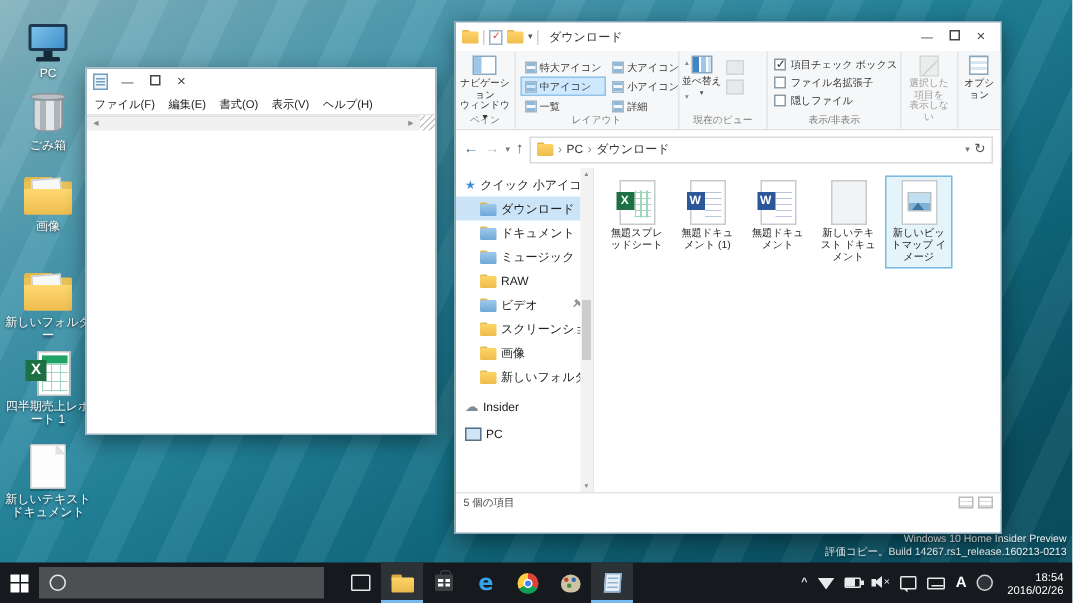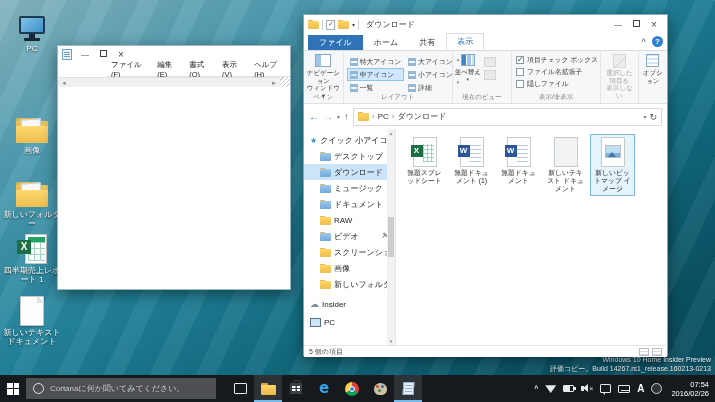--- a/index.html
+++ b/index.html
@@ -42,21 +42,21 @@
 
   
   .notepad { left:57px; top:45px; width:234px; height:245px; border:1px solid #9fb8c8; }
   .np-title { height:17px; display:flex; align-items:center; padding:0 4px; background:#fff; }
   .np-ico { width:10px; height:11px; background:#eef3f8; border:1px solid #6f9fc4; margin-right:4px; position:relative; }
   .np-ico::after { content:""; position:absolute; left:1px; top:2px; width:6px; height:1px; background:#6f9fc4; box-shadow:0 2px 0 #6f9fc4,0 4px 0 #6f9fc4; }
   .np-title .t { flex:1; font-size:8px; color:#333; white-space:nowrap; overflow:hidden; }
   .winbtns { display:flex; align-items:center; }
   .winbtn { width:18px; height:14px; text-align:center; line-height:13px; color:#444; font-size:8px; }
   .maxbox { width:7px; height:7px; border:1px solid #444; display:inline-block; }
-  .np-menu { height:14px; display:flex; align-items:center; gap:9px; padding:0 5px; border-bottom:1px solid #e4e4e4; font-size:7.5px; color:#222;margin-left:48px; }
+  .np-menu { height:14px; display:flex; align-items:center; gap:9px; padding:0 5px; border-bottom:1px solid #e4e4e4; font-size:7.5px; color:#222; }
   .np-body { position:relative; height:202px; }
   .np-text { position:absolute; left:0; top:0; right:10px; bottom:0; padding:1px 3px; font-size:13px; font-weight:600; color:#111; font-family:"DejaVu Sans",sans-serif; }
   .np-vscroll { position:absolute; right:0; top:0; bottom:0; width:10px; background:#f0f0f0; border-left:1px solid #e2e2e2; }
   .np-hscroll { position:absolute; left:0; bottom:-10px; right:10px; height:10px; background:#f0f0f0; border-top:1px solid #e2e2e2; display:flex; justify-content:space-between; align-items:center; padding:0 1px; }
   .np-foot { height:10px; position:relative; }
   .sarrow { color:#8a8a8a; font-size:7px; line-height:10px; text-align:center; width:10px; }
   .grip { position:absolute; right:0; bottom:0; width:10px; height:10px; background:repeating-linear-gradient(135deg,#fff 0 2px,#c8c8c8 2px 3px); }
 
   
   .explorer { left:303px; top:14px; width:365px; height:342px; border:1px solid #87a7bd; font-size:8px; }
@@ -200,20 +200,27 @@
   <div class="dicon" style="left:0;top:16px">
     <div class="ic ic-pc">
         <div class="mon">
           <div class="scr"></div>
         </div>
         <div class="stand"></div>
         <div class="base"></div>
       </div>
     <div class="lbl">PC</div>
   </div>
+  <div class="dicon" style="left:0;top:60px">
+    <div class="ic ic-bin">
+        <div class="rim"></div>
+        <div class="body"></div>
+      </div>
+    <div class="lbl">ごみ箱</div>
+  </div>
   <div class="dicon" style="left:0;top:118px">
     <div class="ic ic-folder">
         <div class="tab"></div>
         <div class="bk"></div>
         <div class="paper"></div>
         <div class="fr"></div>
       </div>
     <div class="lbl">画像</div>
   </div>
   <div class="dicon" style="left:0;top:182px">
@@ -280,30 +287,20 @@
       <span class="qat-dd">▾</span>
       <span class="qat-sep"></span>
       <span class="t">ダウンロード</span>
       <span class="winbtns">
         <span class="winbtn">—</span>
         <span class="winbtn"><span class="maxbox"></span></span>
         <span class="winbtn" style="font-size:10px">×</span>
       </span>
     </div>
 
-    <div class="ex-tabs">
-      <span class="tab tab-file">ファイル</span>
-      <span class="tab">ホーム</span>
-      <span class="tab">共有</span>
-      <span class="tab tab-active">表示</span>
-      <span class="tab-right">
-        <span class="collapse-chev">^</span>
-        <span class="help-dot">?</span>
-      </span>
-    </div>
 
     <div class="ex-ribbon">
       <div class="rgroup g-pane">
         <div class="bigbtn">
           <span class="pane-ico"></span>
           <span>ナビゲーション</span>
           <span>ウィンドウ ▾</span>
         </div>
         <div class="glabel">ペイン</div>
       </div>
@@ -398,38 +395,33 @@
         <span style="color:#555;font-size:9px">↻</span>
       </span>
     </div>
 
     <div class="ex-body">
       <div class="navpane">
         <div class="navrow">
           <span class="star">★</span>
           <span>クイック 小アイコン</span>
         </div>
-        <div class="navrow child">
-          <span class="nfold blue"></span>
-          <span>デスクトップ</span>
-            <span class="pinbox pin"></span>
-        </div>
         <div class="navrow child sel">
           <span class="nfold blue"></span>
           <span>ダウンロード</span>
             <span class="pinbox pin"></span>
         </div>
         <div class="navrow child">
           <span class="nfold blue"></span>
+          <span>ドキュメント</span>
+            <span class="pinbox pin"></span>
+        </div>
+        <div class="navrow child">
+          <span class="nfold blue"></span>
           <span>ミュージック</span>
-            <span class="pinbox pin"></span>
-        </div>
-        <div class="navrow child">
-          <span class="nfold blue"></span>
-          <span>ドキュメント</span>
             <span class="pinbox pin"></span>
         </div>
         <div class="navrow child">
           <span class="nfold"></span>
           <span>RAW</span>
         </div>
         <div class="navrow child">
           <span class="nfold blue"></span>
           <span>ビデオ</span>
             <span class="pinbox pin"></span>
@@ -508,21 +500,20 @@
     <div class="startbtn">
       <span class="winlogo">
           <span></span>
           <span></span>
           <span></span>
           <span></span>
         </span>
     </div>
     <div class="cortana">
       <span class="cort-circle"></span>
-      <span>Cortanaに何か聞いてみてください。</span>
     </div>
     <div class="tbicon" style="margin-left:10px">
       <span class="taskview"></span>
     </div>
     <div class="tbicon active">
       <span class="tb-folder"></span>
     </div>
     <div class="tbicon">
       <span class="store-bag"></span>
     </div>
@@ -543,19 +534,19 @@
       <span class="wifi"></span>
       <span class="batt"></span>
       <span class="vol">
           <span class="x">×</span>
         </span>
       <span class="ac"></span>
       <span class="kbd"></span>
       <span class="imeA">A</span>
       <span class="defend"></span>
       <span class="clock">
-        <div>07:54</div>
+        <div>18:54</div>
         <div>2016/02/26</div>
       </span>
     </div>
   </div>
 
 </div>
 
 </body></html>

